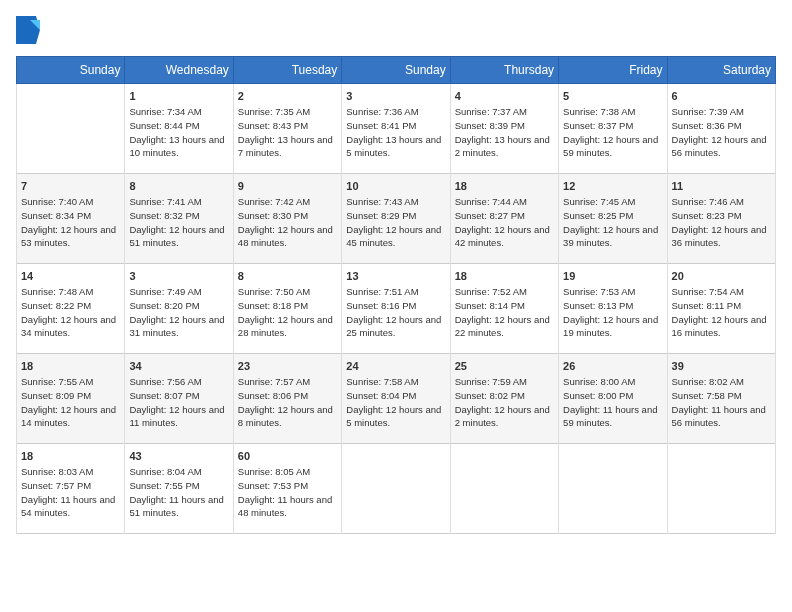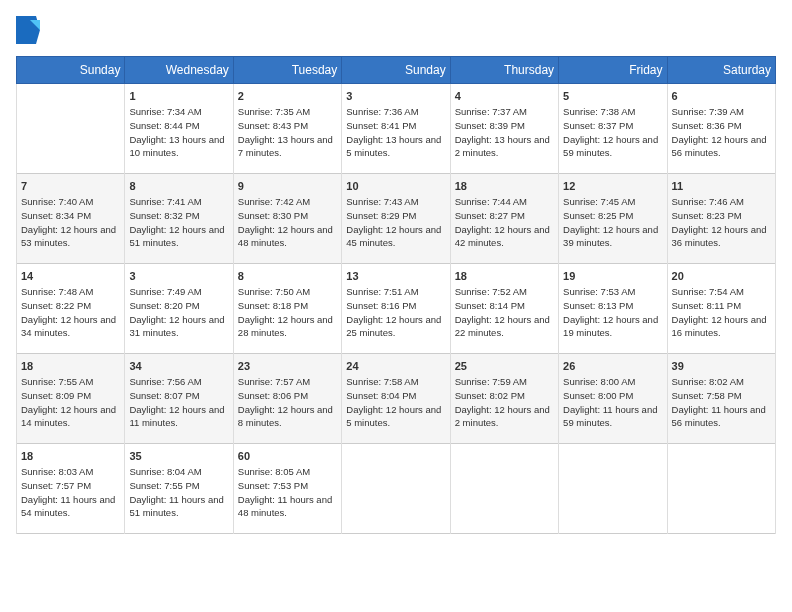--- a/index.html
+++ b/index.html
@@ -240,21 +240,21 @@
           <span class="day-number">39</span>
           <div class="day-info">Sunrise: 8:02 AM<br>Sunset: 7:58 PM<br>Daylight: 11 hours and 56 minutes.</div>
         </td>
       </tr>
       <tr>
         <td>
           <span class="day-number">18</span>
           <div class="day-info">Sunrise: 8:03 AM<br>Sunset: 7:57 PM<br>Daylight: 11 hours and 54 minutes.</div>
         </td>
         <td>
-          <span class="day-number">35</span>
+          <span class="day-number">43</span>
           <div class="day-info">Sunrise: 8:04 AM<br>Sunset: 7:55 PM<br>Daylight: 11 hours and 51 minutes.</div>
         </td>
         <td>
           <span class="day-number">60</span>
           <div class="day-info">Sunrise: 8:05 AM<br>Sunset: 7:53 PM<br>Daylight: 11 hours and 48 minutes.</div>
         </td>
         <td class="empty-cell"></td>
         <td class="empty-cell"></td>
         <td class="empty-cell"></td>
         <td class="empty-cell"></td>

